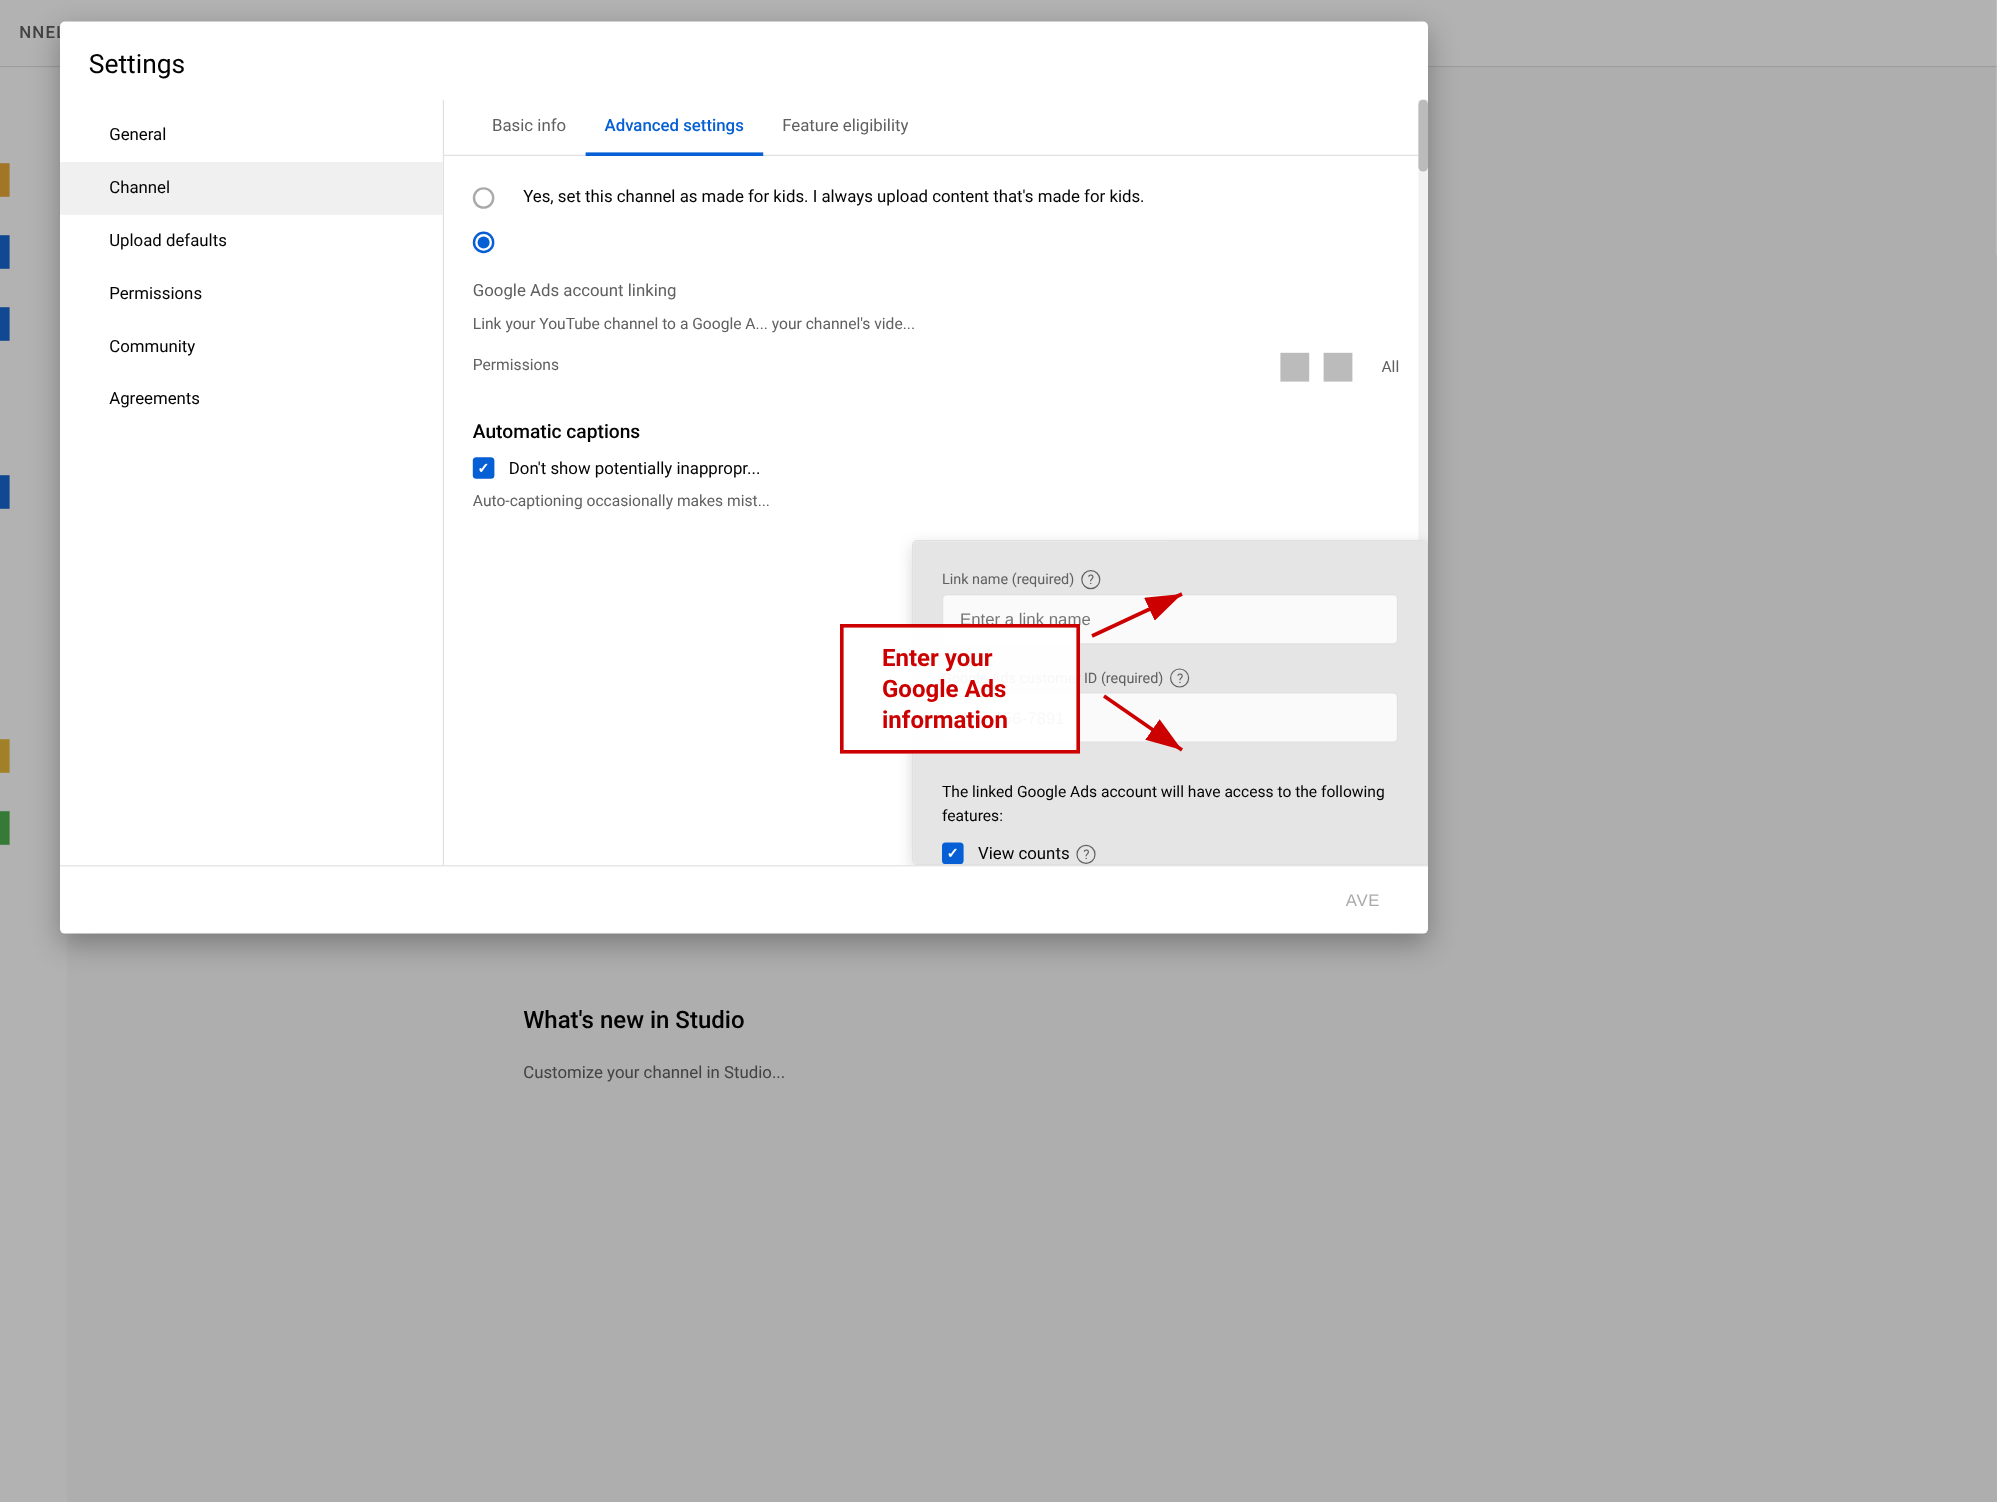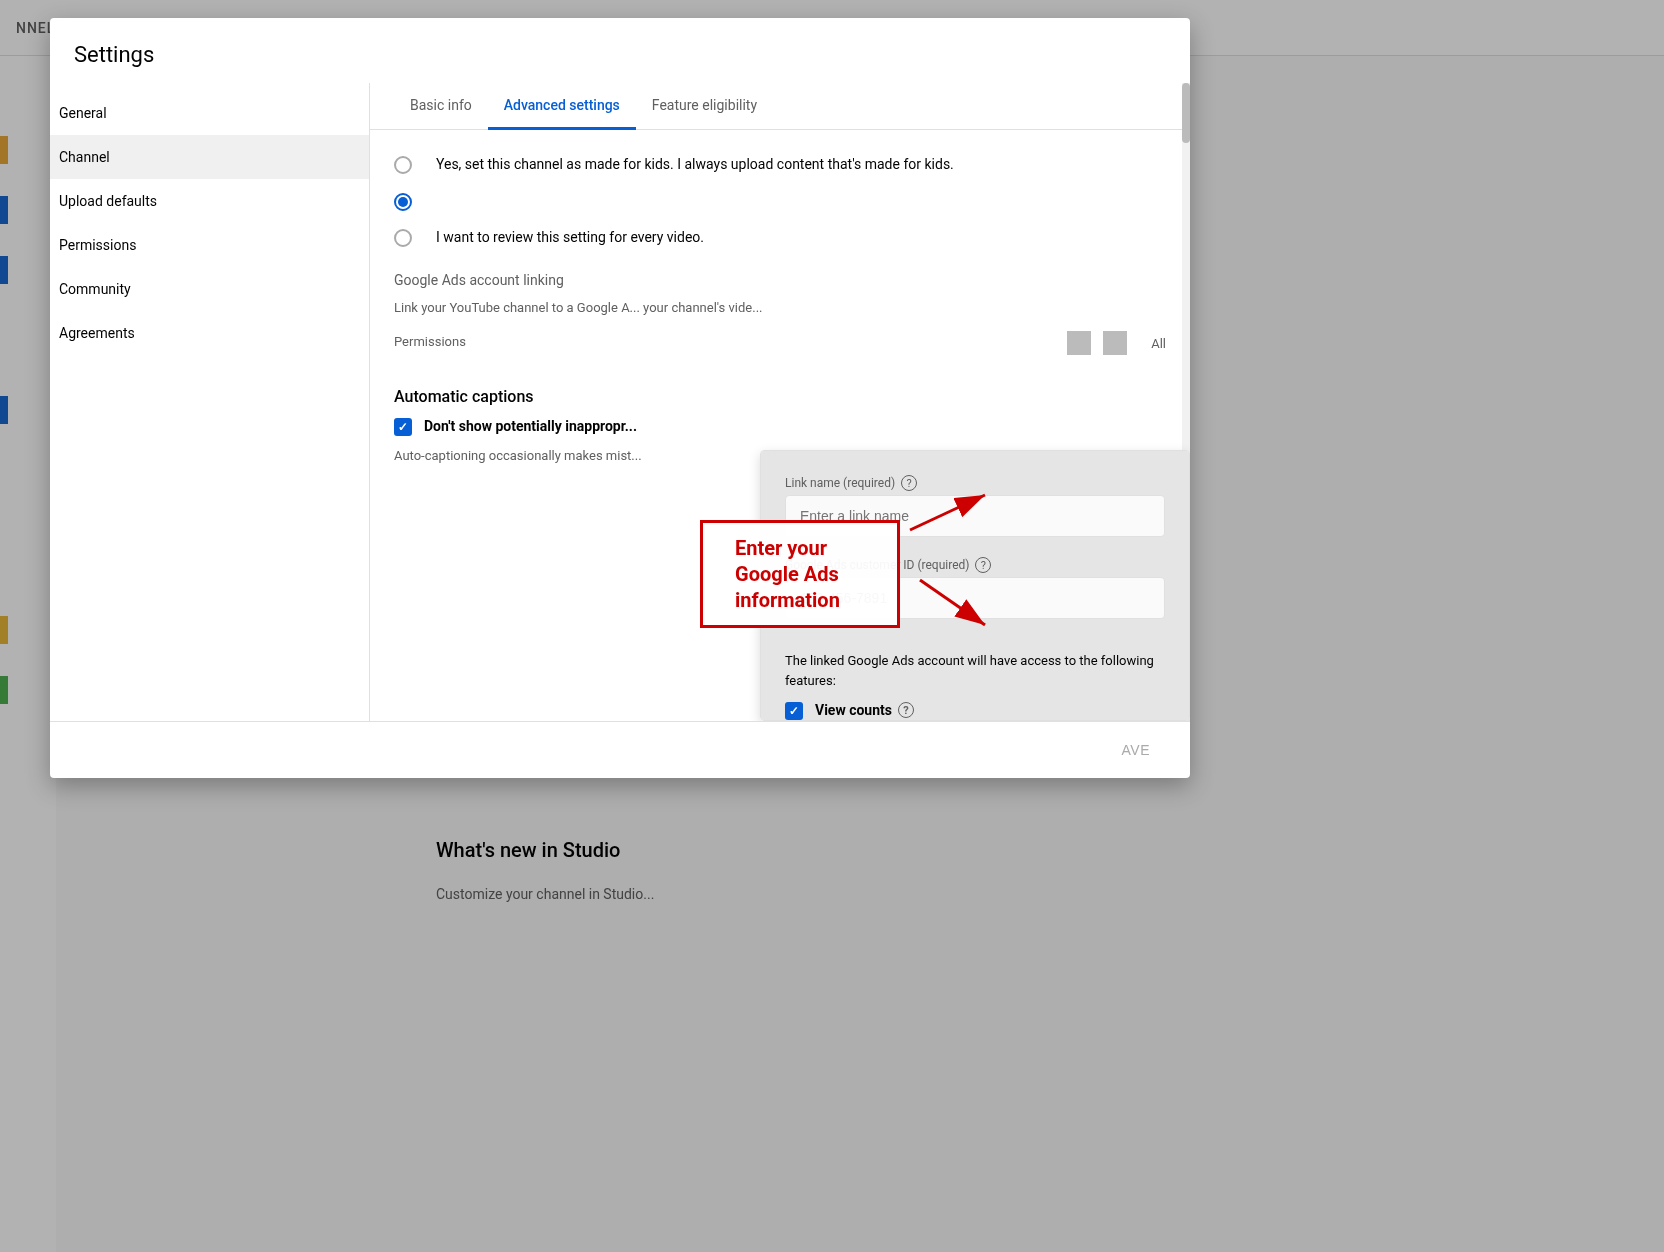--- a/index.html
+++ b/index.html
@@ -135,21 +135,21 @@
 
     
     .sidebar {
       width: 320px;
       flex-shrink: 0;
       border-right: 1px solid #e0e0e0;
       padding-top: 8px;
     }
 
     .sidebar-item {
-      padding: 14px 6px;
+      padding: 14px 38px;
       font-size: 14px;
       color: #030303;
       cursor: pointer;
       border-left: 3px solid transparent;
     }
 
     .sidebar-item.active {
       background: #f0f0f0;
       border-left: 3px solid transparent;
     }
@@ -330,24 +330,23 @@
     .features-desc {
       font-size: 13px;
       color: #030303;
       margin-bottom: 12px;
       line-height: 1.5;
       margin-top: 32px;
     }
 
     .checkbox-row {
       display: flex;
-      align-items: flex-start;
+      align-items: flex-end;
       gap: 12px;
       margin-bottom: 12px;
-      font-weight: bold;
     }
 
     .checkbox-blue {
       width: 18px;
       height: 18px;
       background: #065fd4;
       border-radius: 3px;
       display: flex;
       align-items: center;
       justify-content: center;
@@ -520,24 +519,20 @@
 
       <div class="content-area">
 
         <div class="radio-option">
           <div class="radio-circle"></div>
           <span class="radio-text">Yes, set this channel as made for kids. I always upload content that's made for kids.</span>
         </div>
         <div class="radio-option">
           <div class="radio-circle checked"></div>
         </div>
-        <div class="radio-option">
-          <div class="radio-circle"></div>
-          <span class="radio-text">I want to review this setting for every video.</span>
-        </div>
 
         <div class="section-title">Google Ads account linking</div>
         <div class="section-desc">Link your YouTube channel to a Google A... your channel's vide...</div>
 
         <div style="display:flex;align-items:center;margin-bottom:8px;gap:8px;">
           <span class="permissions-label">Permissions</span>
           <span style="margin-left:auto;display:flex;gap:4px;">
             <span class="small-sq"></span>
             <span class="small-sq"></span>
           </span>

